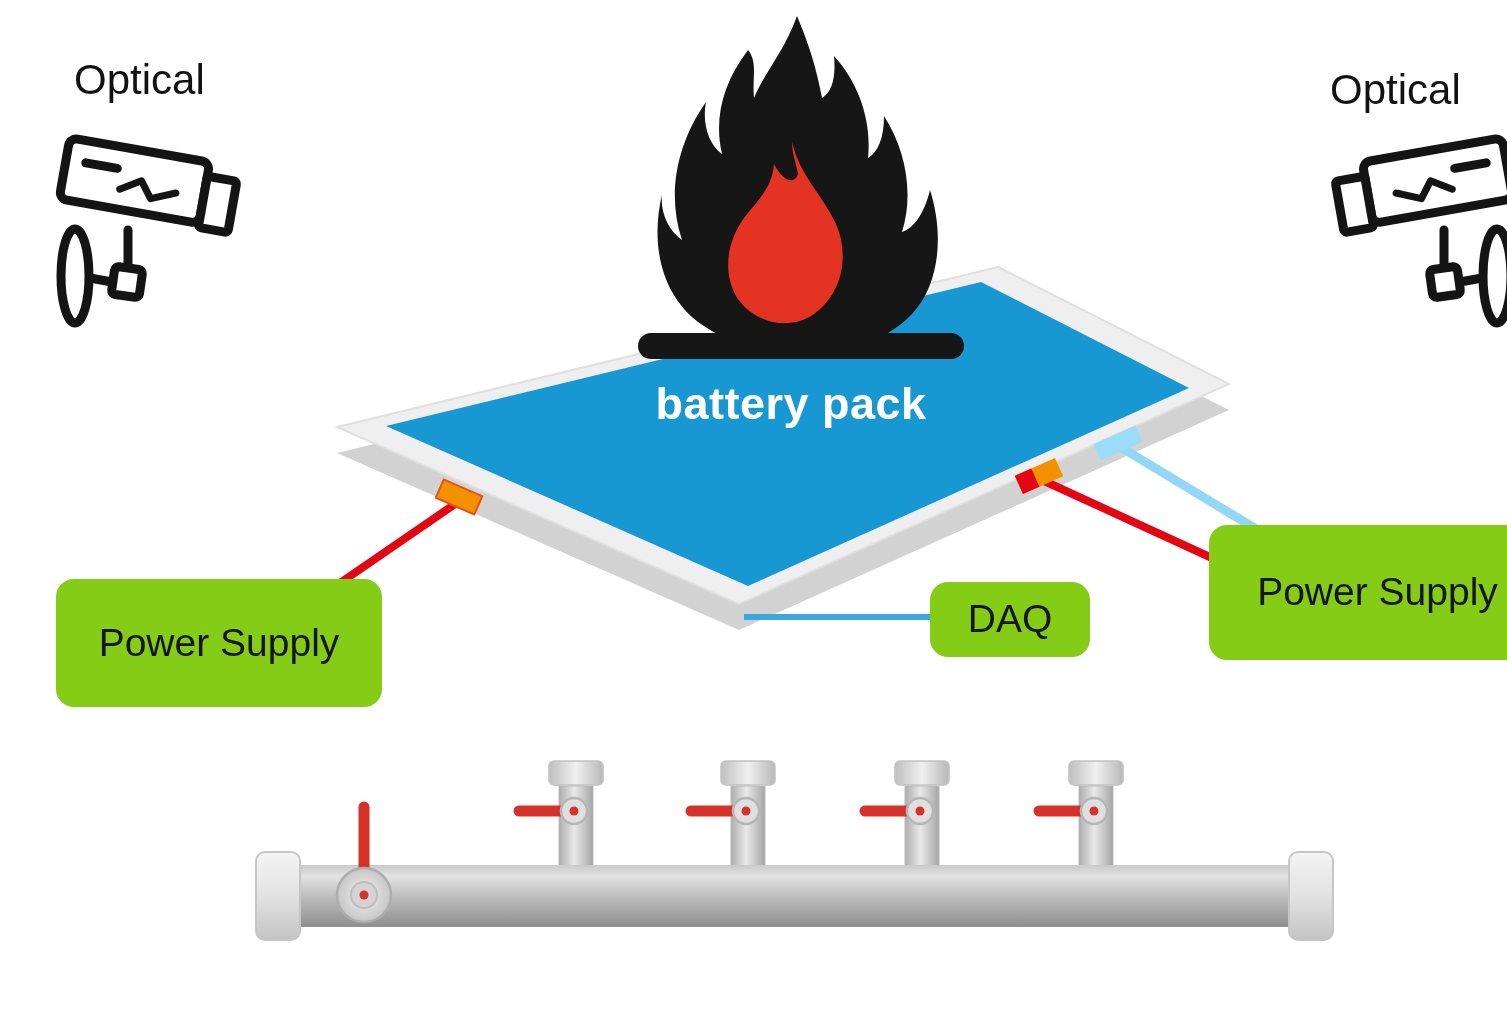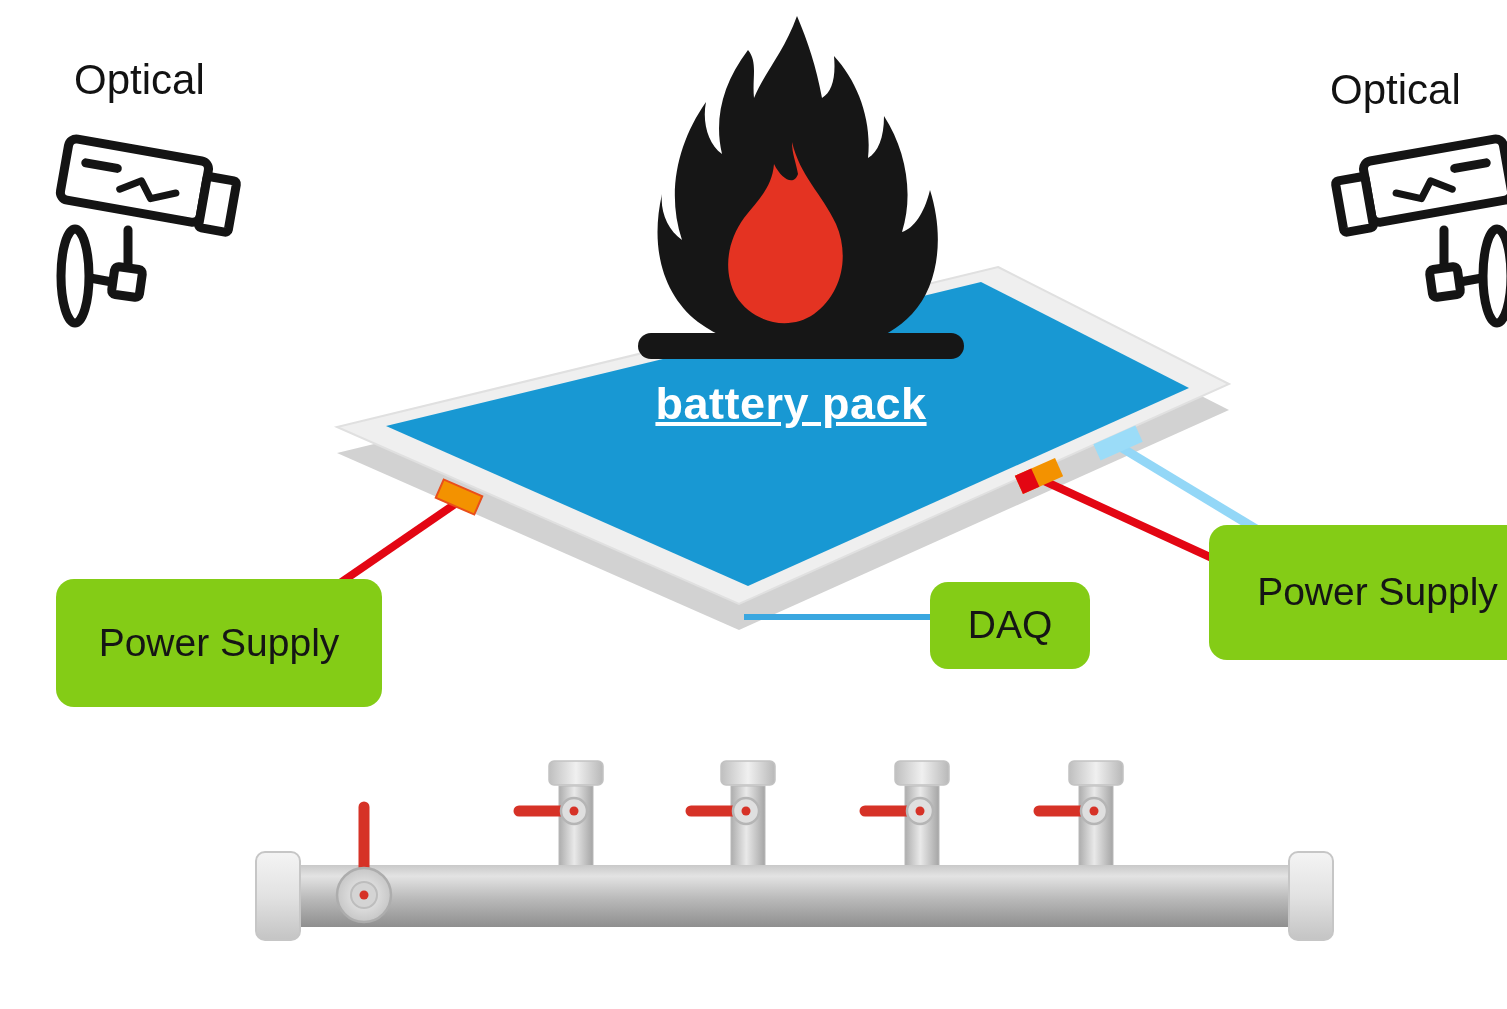--- a/index.html
+++ b/index.html
@@ -2,21 +2,21 @@
 <html><head>
 <meta charset="utf-8">
 <style>
   html,body{margin:0;padding:0;background:#ffffff;}
   body{width:1507px;height:1009px;position:relative;overflow:hidden;
        font-family:"Liberation Sans", sans-serif;}
   #stage{position:absolute;left:0;top:16px;width:1507px;height:1009px;margin-left:46px;}
   svg{position:absolute;left:0;top:0;}
   .top-label{position:absolute;font-size:42px;font-weight:500;color:#121212;}
   .battery-label{position:absolute;text-align:center;font-size:45px;
-       font-weight:700;color:#ffffff;letter-spacing:0.5px;text-decoration:underline;}
+       font-weight:700;color:#ffffff;letter-spacing:0.5px;}
   .label-box{position:absolute;background:#84cc16;border-radius:18px;
        display:flex;flex-direction:column;align-items:center;justify-content:center;
        font-size:39px;color:#151515;line-height:1.3;}
 </style>
 </head>
 <body>
 
 <div id="stage">
 
 <svg width="1507" height="1009" viewBox="0 0 1507 1009">
@@ -166,21 +166,21 @@
   <div class="top-label" style="left:28px;top:40px">Optical</div>
 
   <div class="top-label" style="left:1284px;top:50px">Optical</div>
 
   <div class="battery-label" style="left:555px;top:362px;width:380px">battery pack</div>
 
   <div class="label-box" style="left:10px;top:563px;width:326px;height:128px">
     <span>Power Supply</span>
   </div>
 
-  <div class="label-box" style="left:884px;top:566px;width:160px;height:87px">
+  <div class="label-box" style="left:884px;top:566px;width:160px;height:75px">
     <span>DAQ</span>
   </div>
 
   <div class="label-box" style="left:1163px;top:509px;width:337px;height:135px">
     <span>Power Supply</span>
   </div>
 
 </div>
 
 </body></html>

